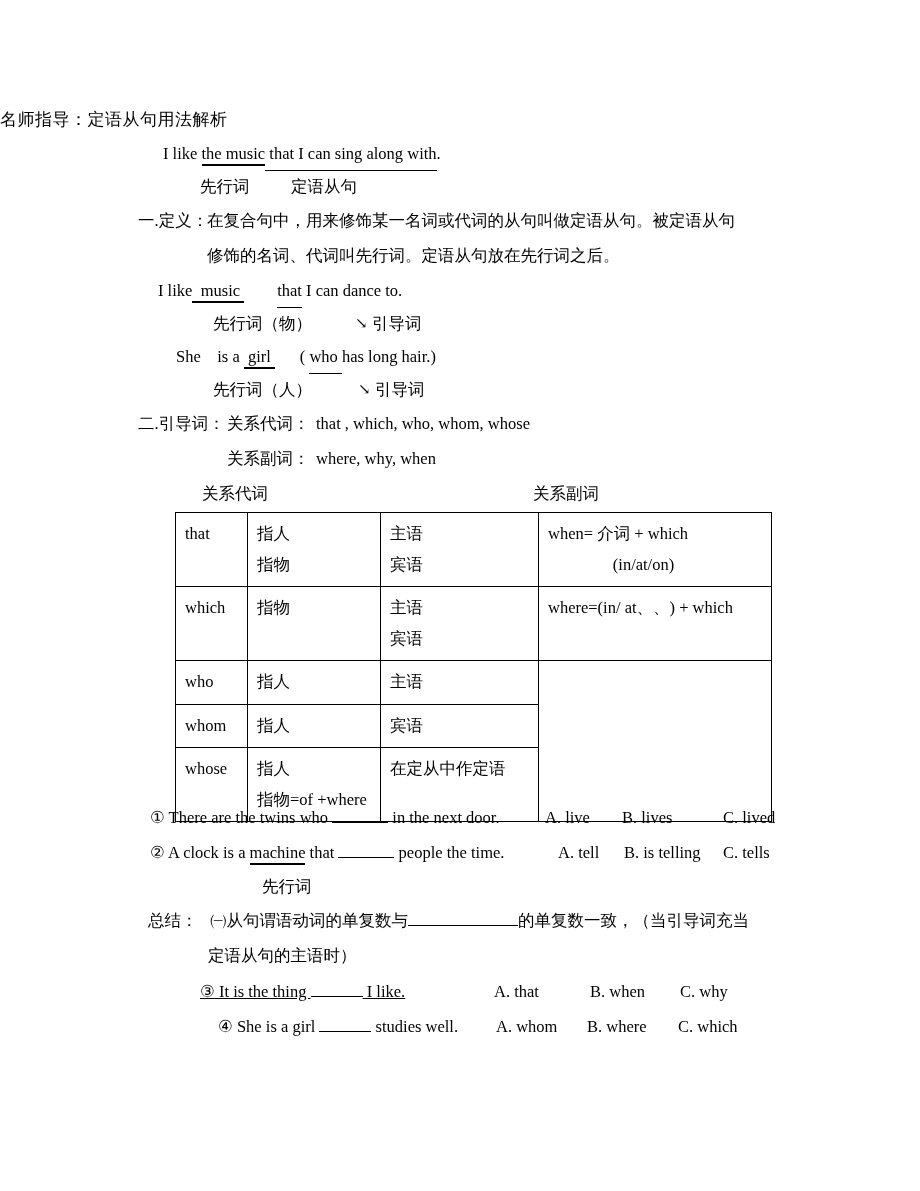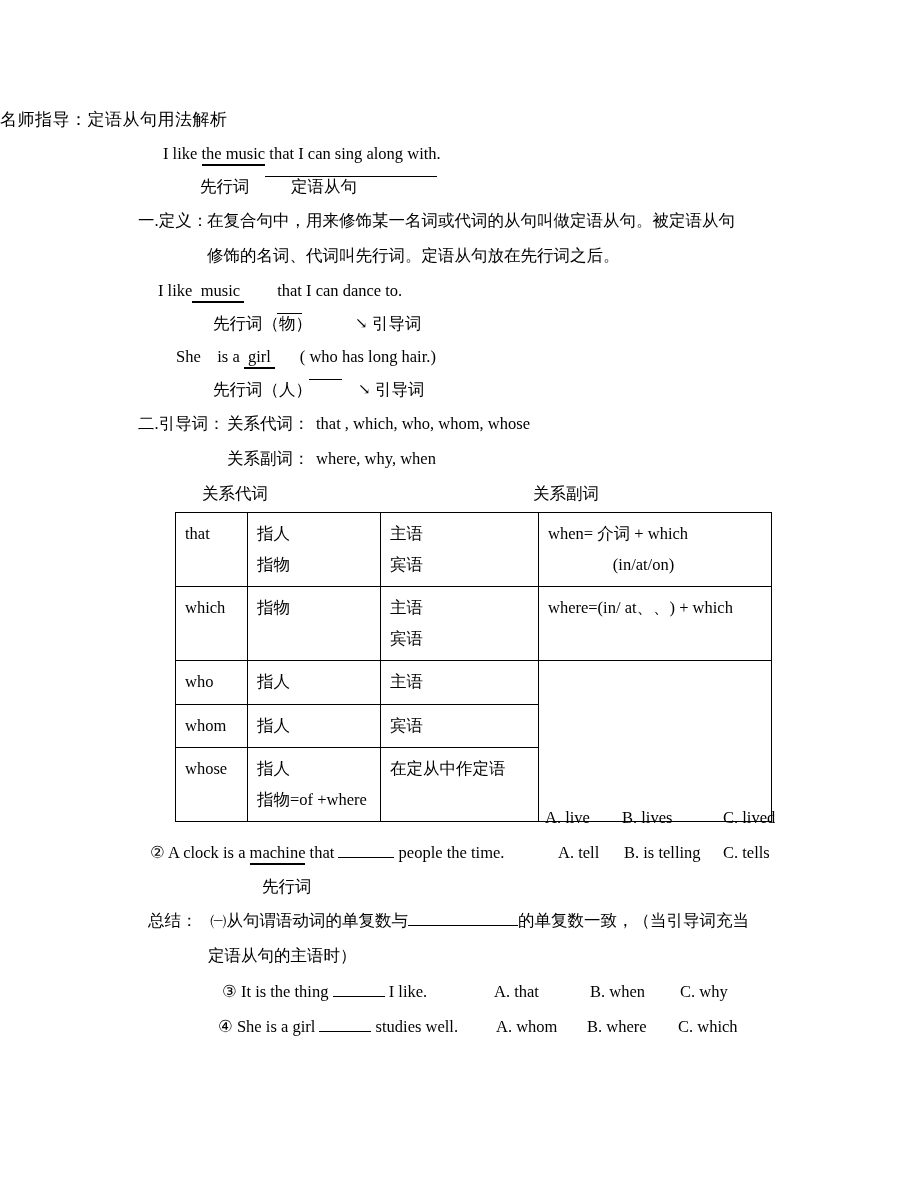--- a/index.html
+++ b/index.html
@@ -36,21 +36,21 @@
     font-size: 16.5px;
     white-space: pre;
     line-height: 1;
   }
   .u-thick {
     border-bottom: 2px solid #000;
     padding-bottom: 1px;
   }
   .u-thin {
     border-bottom: 1px solid #000;
-    padding-bottom: 13px;
+    padding-bottom: 7px;
   }
   .blank-thin {
     display: inline-block;
     border-bottom: 1px solid #000;
     vertical-align: baseline;
   }
   
   table.rel-table {
     position: absolute;
     left: 175px;
@@ -161,35 +161,36 @@
         <td class="c1">whose</td>
         <td class="c2">
           <span class="cell-sub">指人</span>
           <span class="cell-sub">指物=of +where</span>
         </td>
         <td class="c3">在定从中作定语</td>
       </tr>
     </tbody>
   </table>
 
+  <div class="line" style="left:150px; top:810px;"><span>①</span><span> There are the twins who </span><span class="blank-thin" style="width:56px;"></span><span> in the next door.</span></div>
   <div class="line" style="left:545px; top:810px;text-align:center;">A. live</div>
   <div class="line" style="left:622px; top:810px;">B. lives</div>
   <div class="line" style="left:723px; top:810px;">C. lived</div>
 
   <div class="line" style="left:150px; top:845px;"><span>②</span><span> A clock is a </span><span class="u-thick">machine</span><span> that </span><span class="blank-thin" style="width:56px;"></span><span> people the time.</span></div>
   <div class="line" style="left:558px; top:845px;">A. tell</div>
   <div class="line" style="left:624px; top:845px;">B. is telling</div>
   <div class="line" style="left:723px; top:845px;">C. tells</div>
   <div class="line" style="left:262px; top:879px;">先行词</div>
 
   <div class="line" style="left:148px; top:913px;">总结：</div>
   <div class="line" style="left:210px; top:913px;"><span>㈠</span><span>从句谓语动词的单复数与</span><span class="blank-thin" style="width:110px;"></span><span>的单复数一致，（当引导词充当</span></div>
   <div class="line" style="left:208px; top:948px;">定语从句的主语时）</div>
 
-  <div class="line" style="left:222px; top:984px;"><span>③</span><span> It is the thing </span><span class="blank-thin" style="width:52px;"></span><span> I like.</span></div>
+  <div class="line" style="left:200px; top:984px;text-decoration:underline;"><span>③</span><span> It is the thing </span><span class="blank-thin" style="width:52px;"></span><span> I like.</span></div>
   <div class="line" style="left:494px; top:984px;">A. that</div>
   <div class="line" style="left:590px; top:984px;">B. when</div>
   <div class="line" style="left:680px; top:984px;">C. why</div>
 
   <div class="line" style="left:218px; top:1019px;"><span>④</span><span> She is a girl </span><span class="blank-thin" style="width:52px;"></span><span> studies well.</span></div>
   <div class="line" style="left:496px; top:1019px;">A. whom</div>
   <div class="line" style="left:587px; top:1019px;">B. where</div>
   <div class="line" style="left:678px; top:1019px;">C. which</div>
 
 

